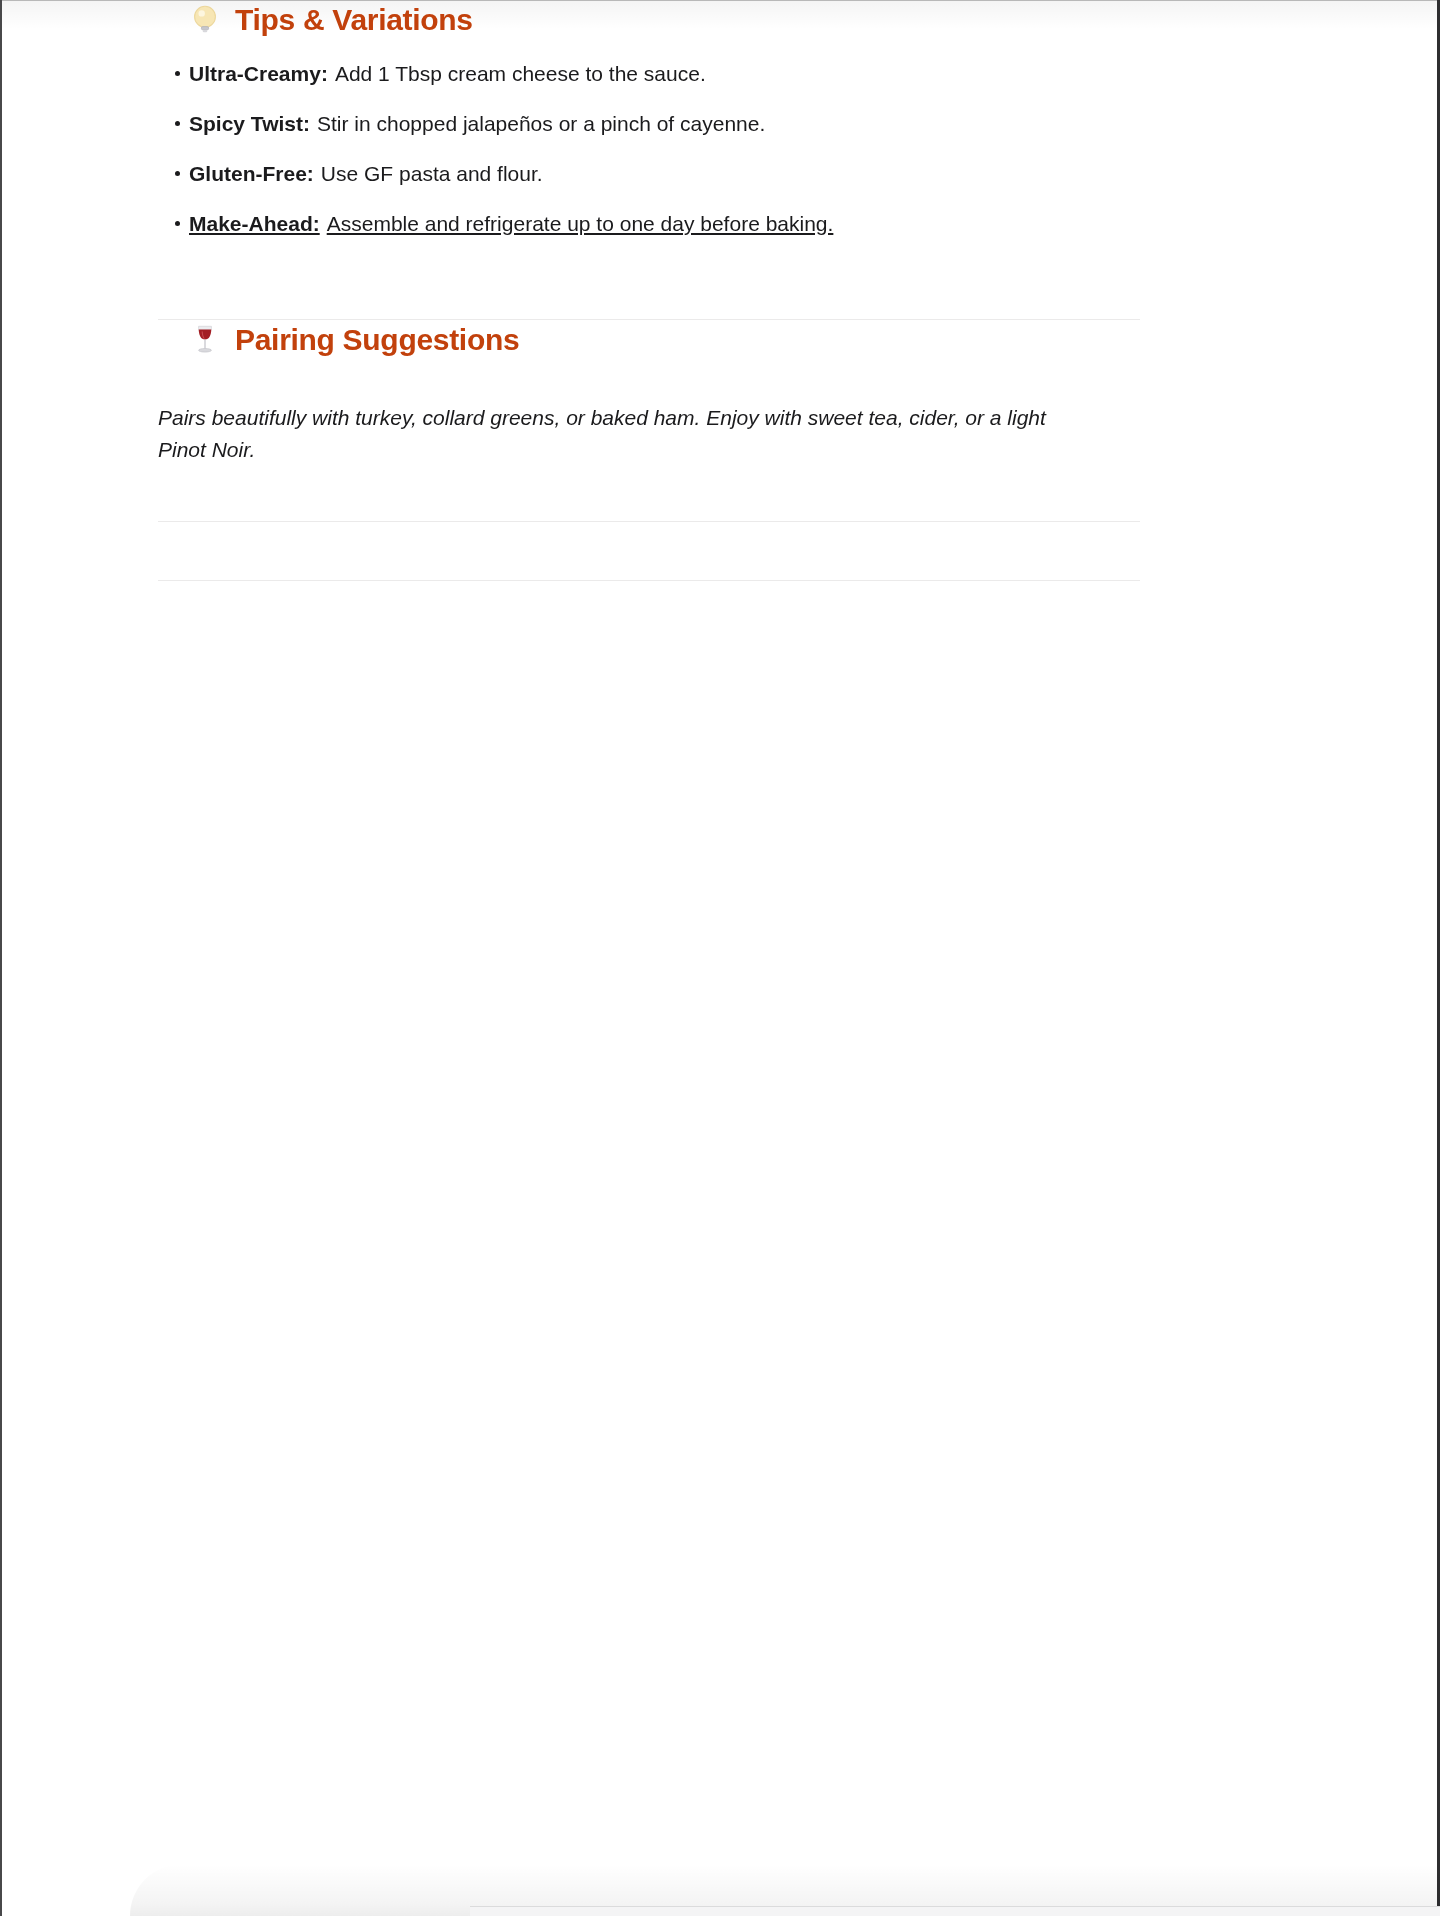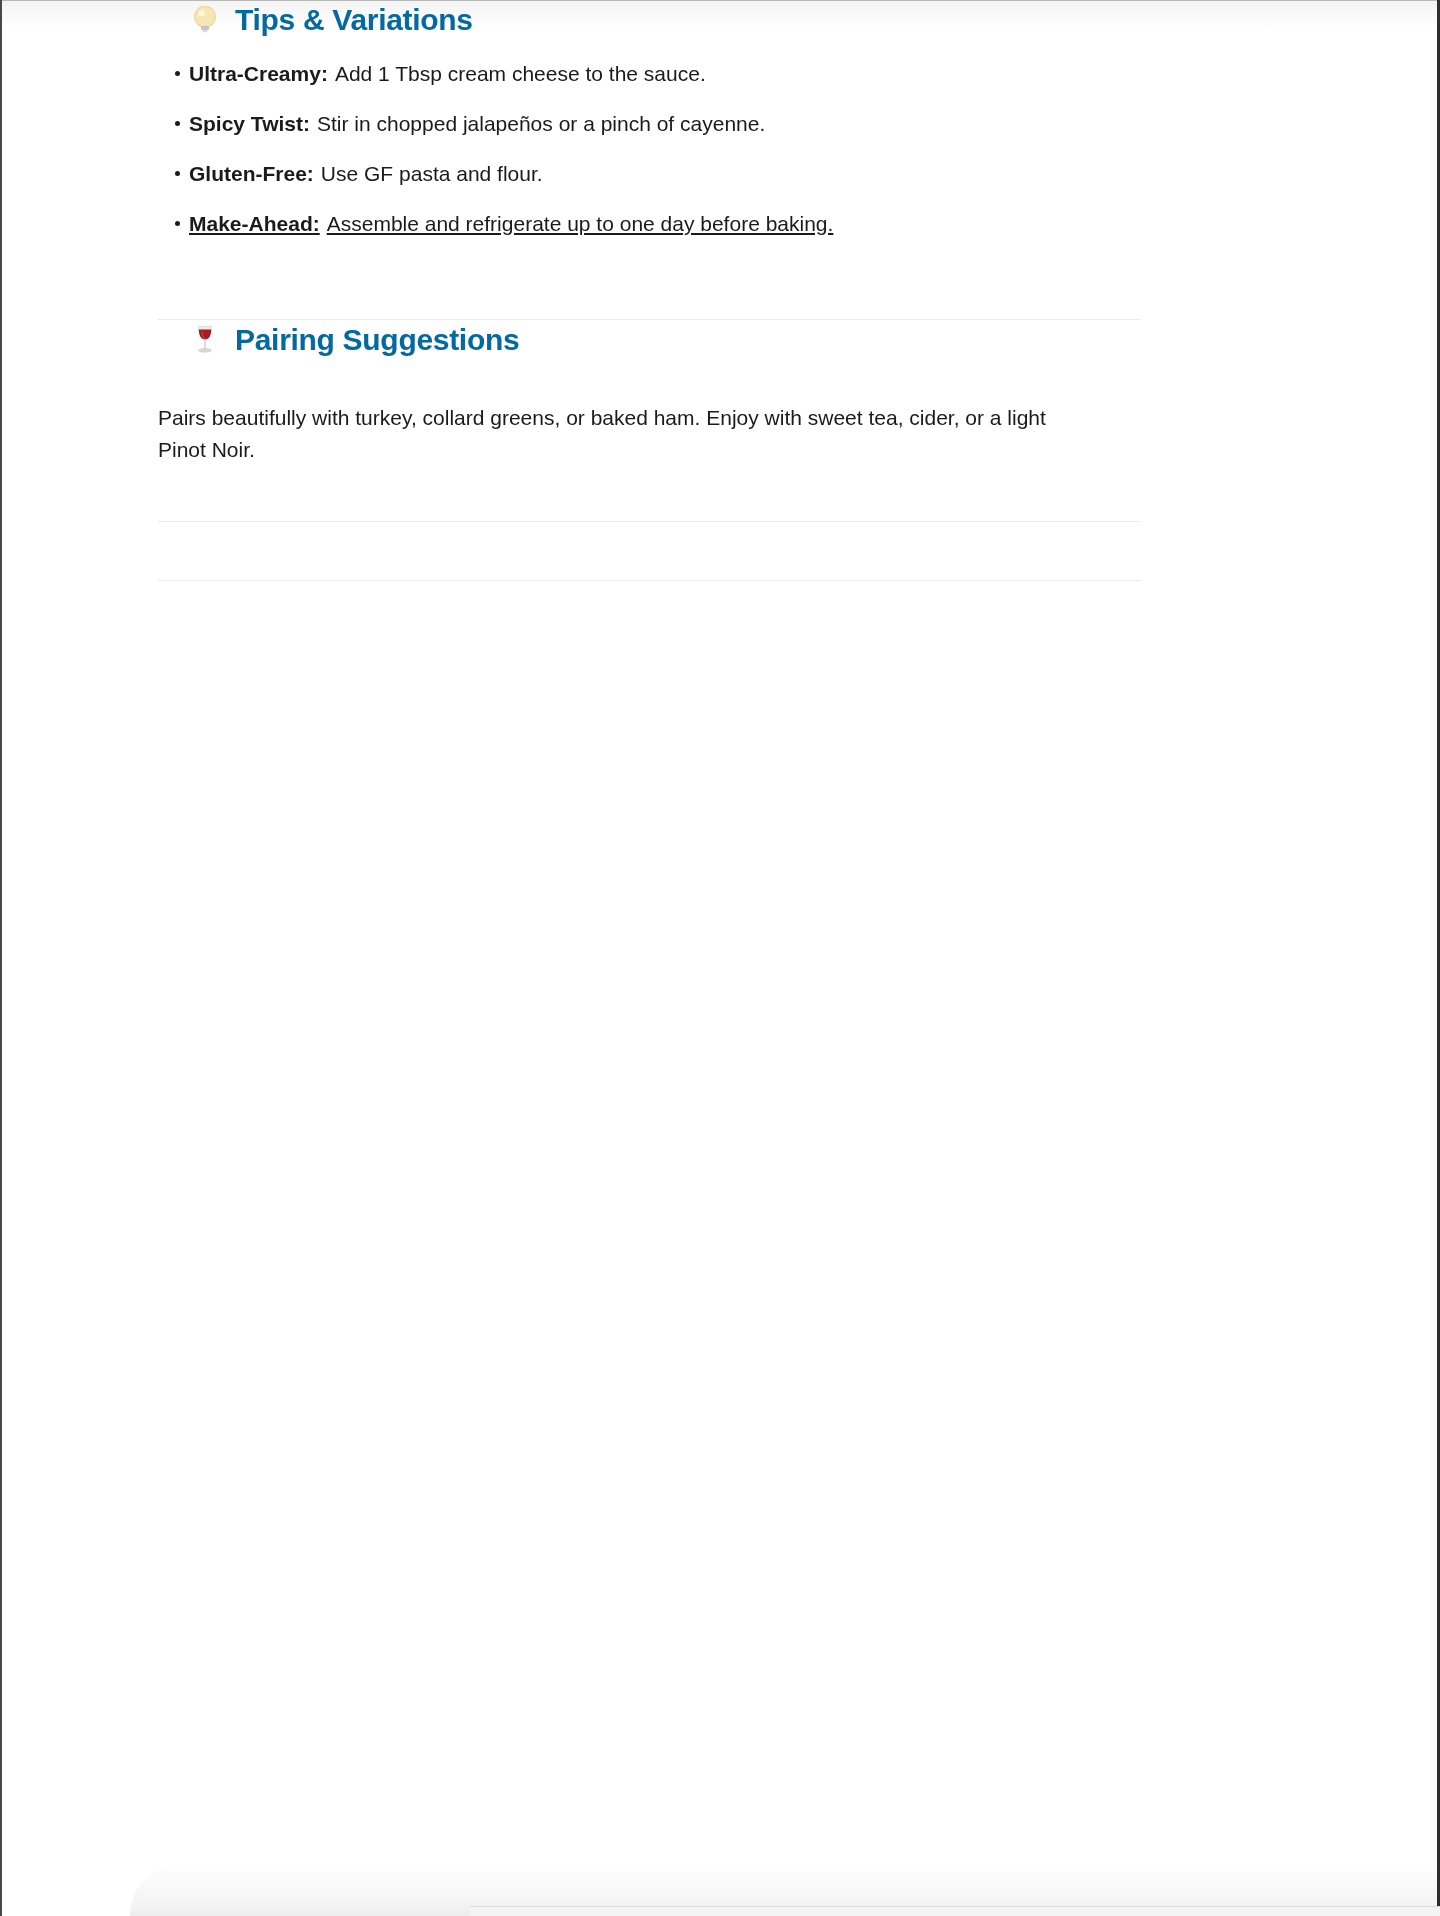--- a/index.html
+++ b/index.html
@@ -21,21 +21,21 @@
   .bottom-strip{position:absolute;bottom:0;left:470px;right:0;height:9px;
     background:#f4f4f5;border-top:1px solid rgba(0,0,0,0.10);}
 
   
   .content{position:absolute;left:158px;top:0;width:982px;}
 
   h2.section-heading{
     display:flex;align-items:center;
     margin:0 0 0 30px;padding:0;
     font-size:30px;line-height:40px;font-weight:700;letter-spacing:-0.3px;
-    color:#0369a1;
+    color:#c2410c;
   }
   h2.section-heading .icon{
     width:34px;height:34px;margin-right:13px;flex:0 0 auto;display:inline-block;
   }
   .h-tips{margin-top:503px;}
   .h-pairing{margin-top:45px;}
   .h-presentation{margin-top:44px;}
 
   ul.tips-list{list-style:none;margin:18px 0 0 0;padding:0;}
   ul.tips-list li{
@@ -50,21 +50,21 @@
   ul.tips-list li:last-child{margin-bottom:0;text-decoration:underline;}
   .bullet-label{font-weight:700;margin-right:7px;text-align:center;}
 
   .divider{border:none;border-top:1px solid rgba(55,53,47,0.10);margin:0;width:982px;}
   .divider.after-list{margin-top:80px;}
   .divider.after-para-1{margin-top:55px;}
   .divider.after-para-2{margin-top:58px;}
 
   p.body-text{
     margin:42px 0 0 0;max-width:895px;
-    font-size:21px;line-height:32px;color:#1b1b1d;
+    font-size:21px;line-height:32px;color:#1b1b1d;font-style:italic;
   }
 </style>
 </head>
 <body>
 
 <div class="edge-top"></div>
 <div class="top-fade"></div>
 <div class="edge-left"></div>
 <div class="edge-right"></div>
 

